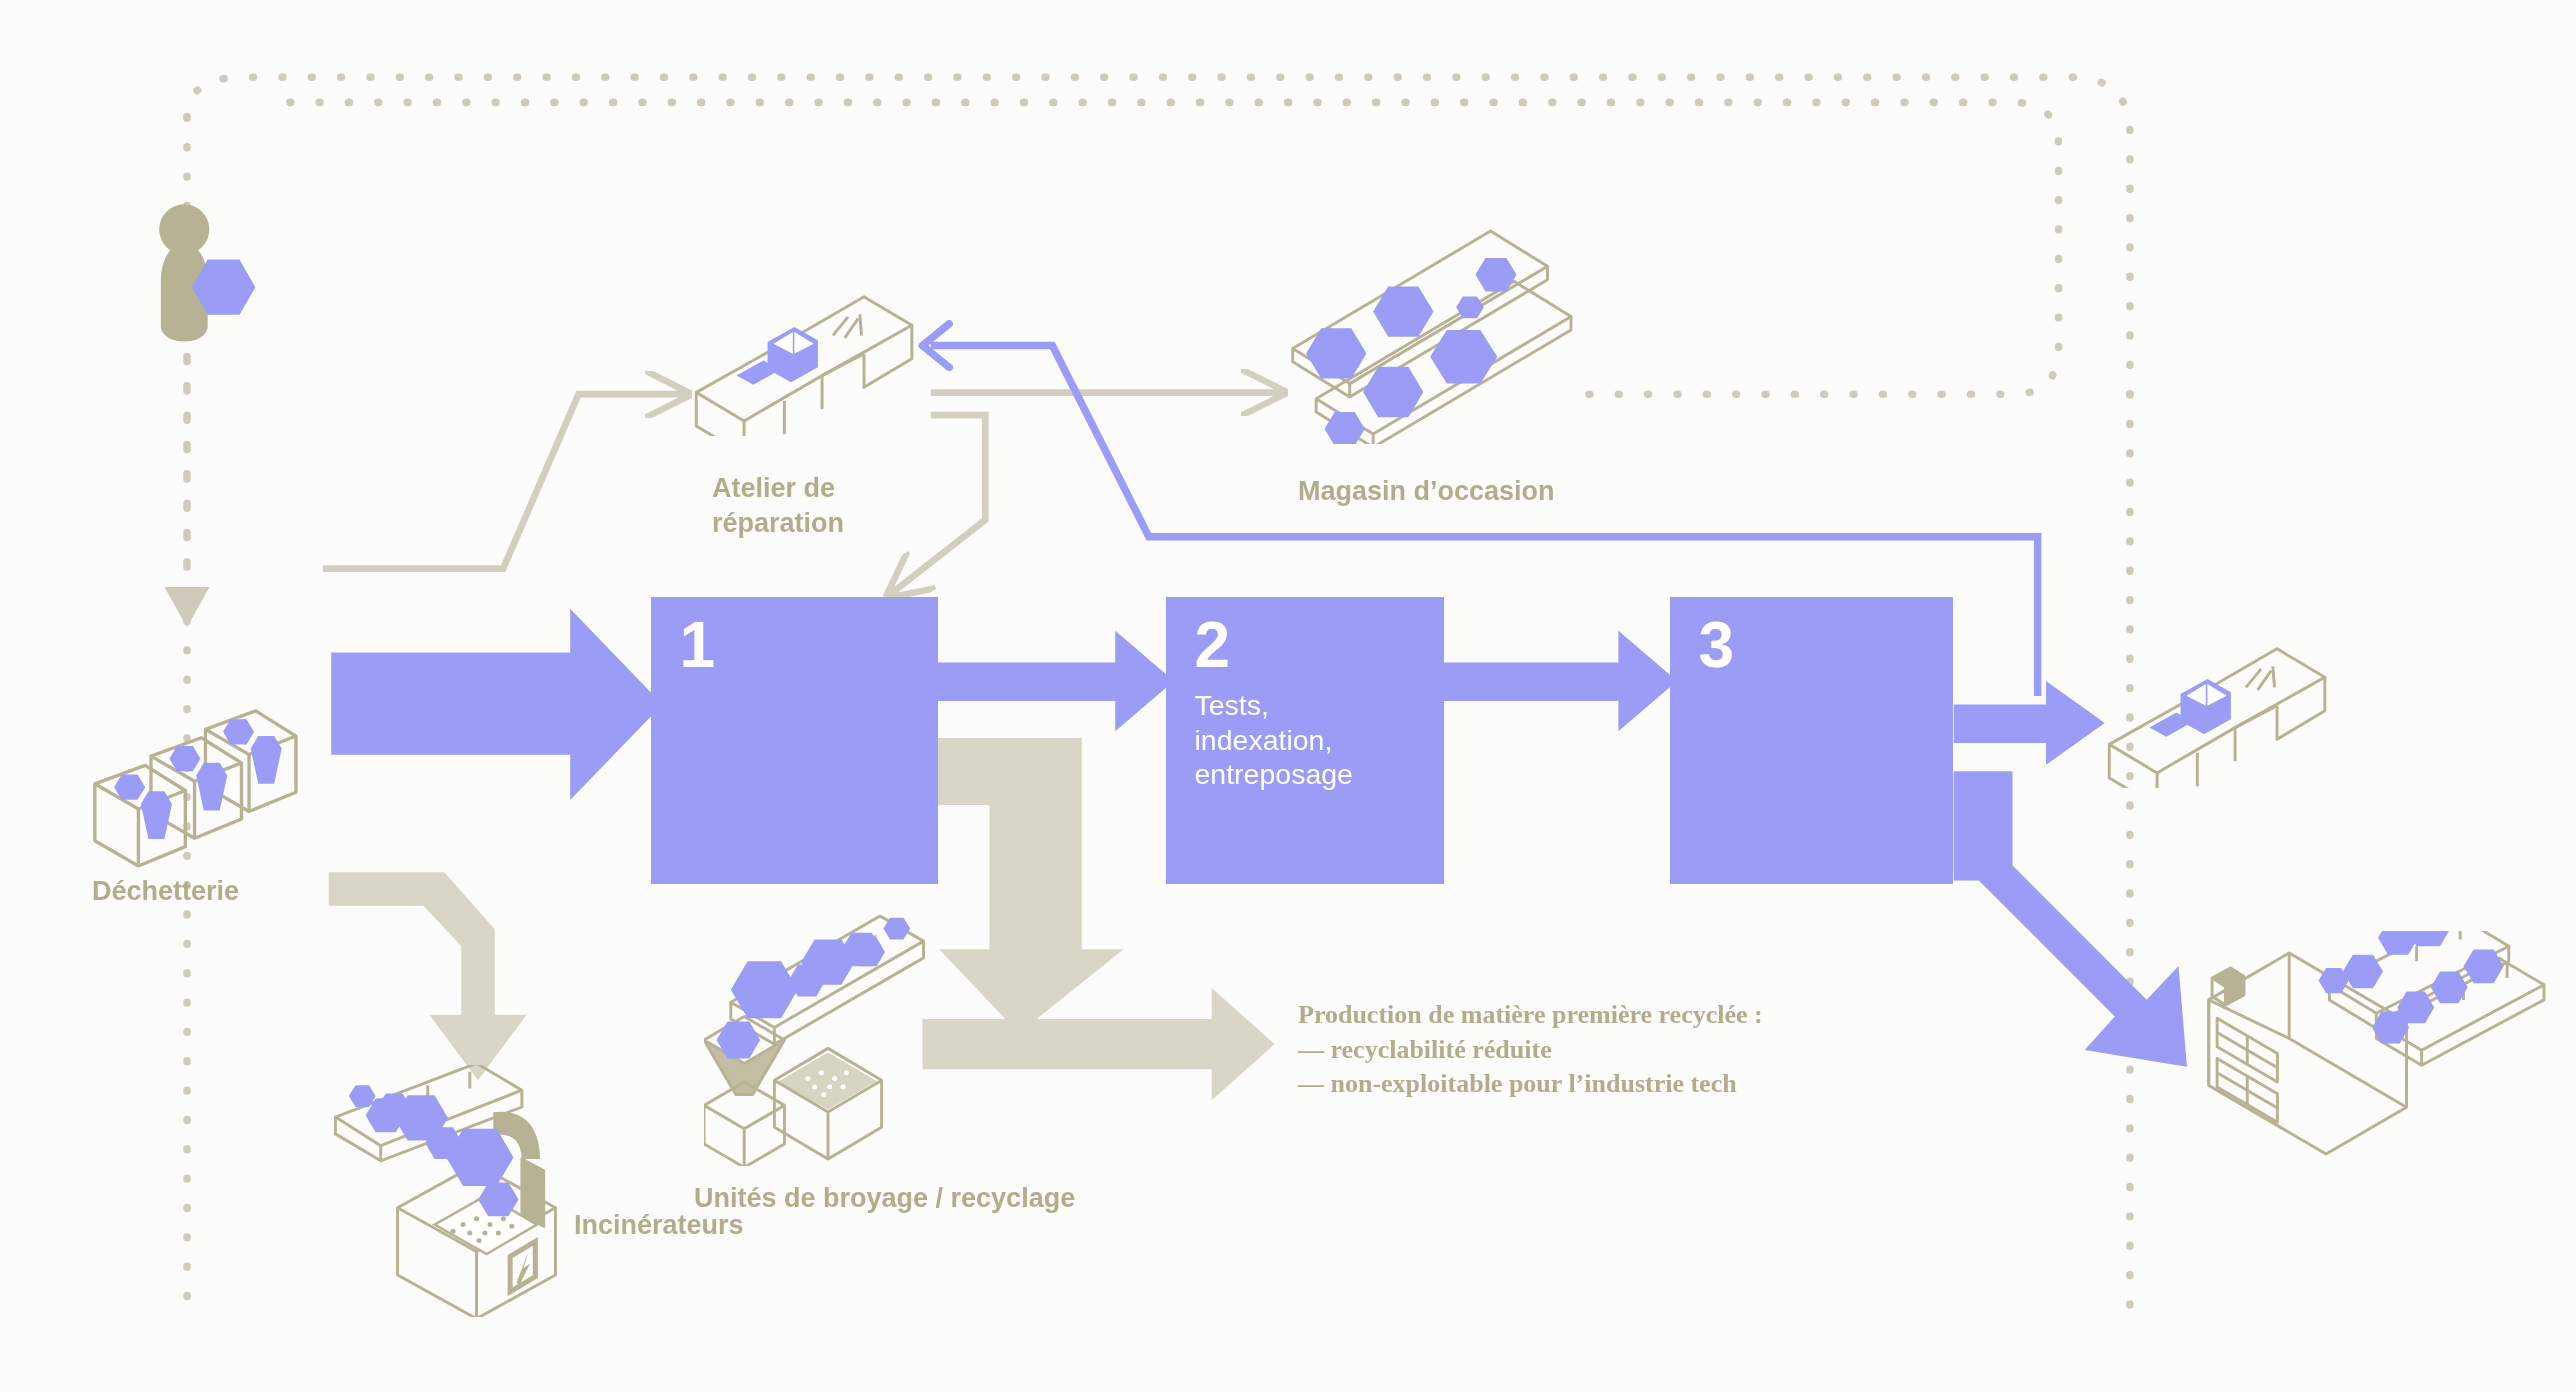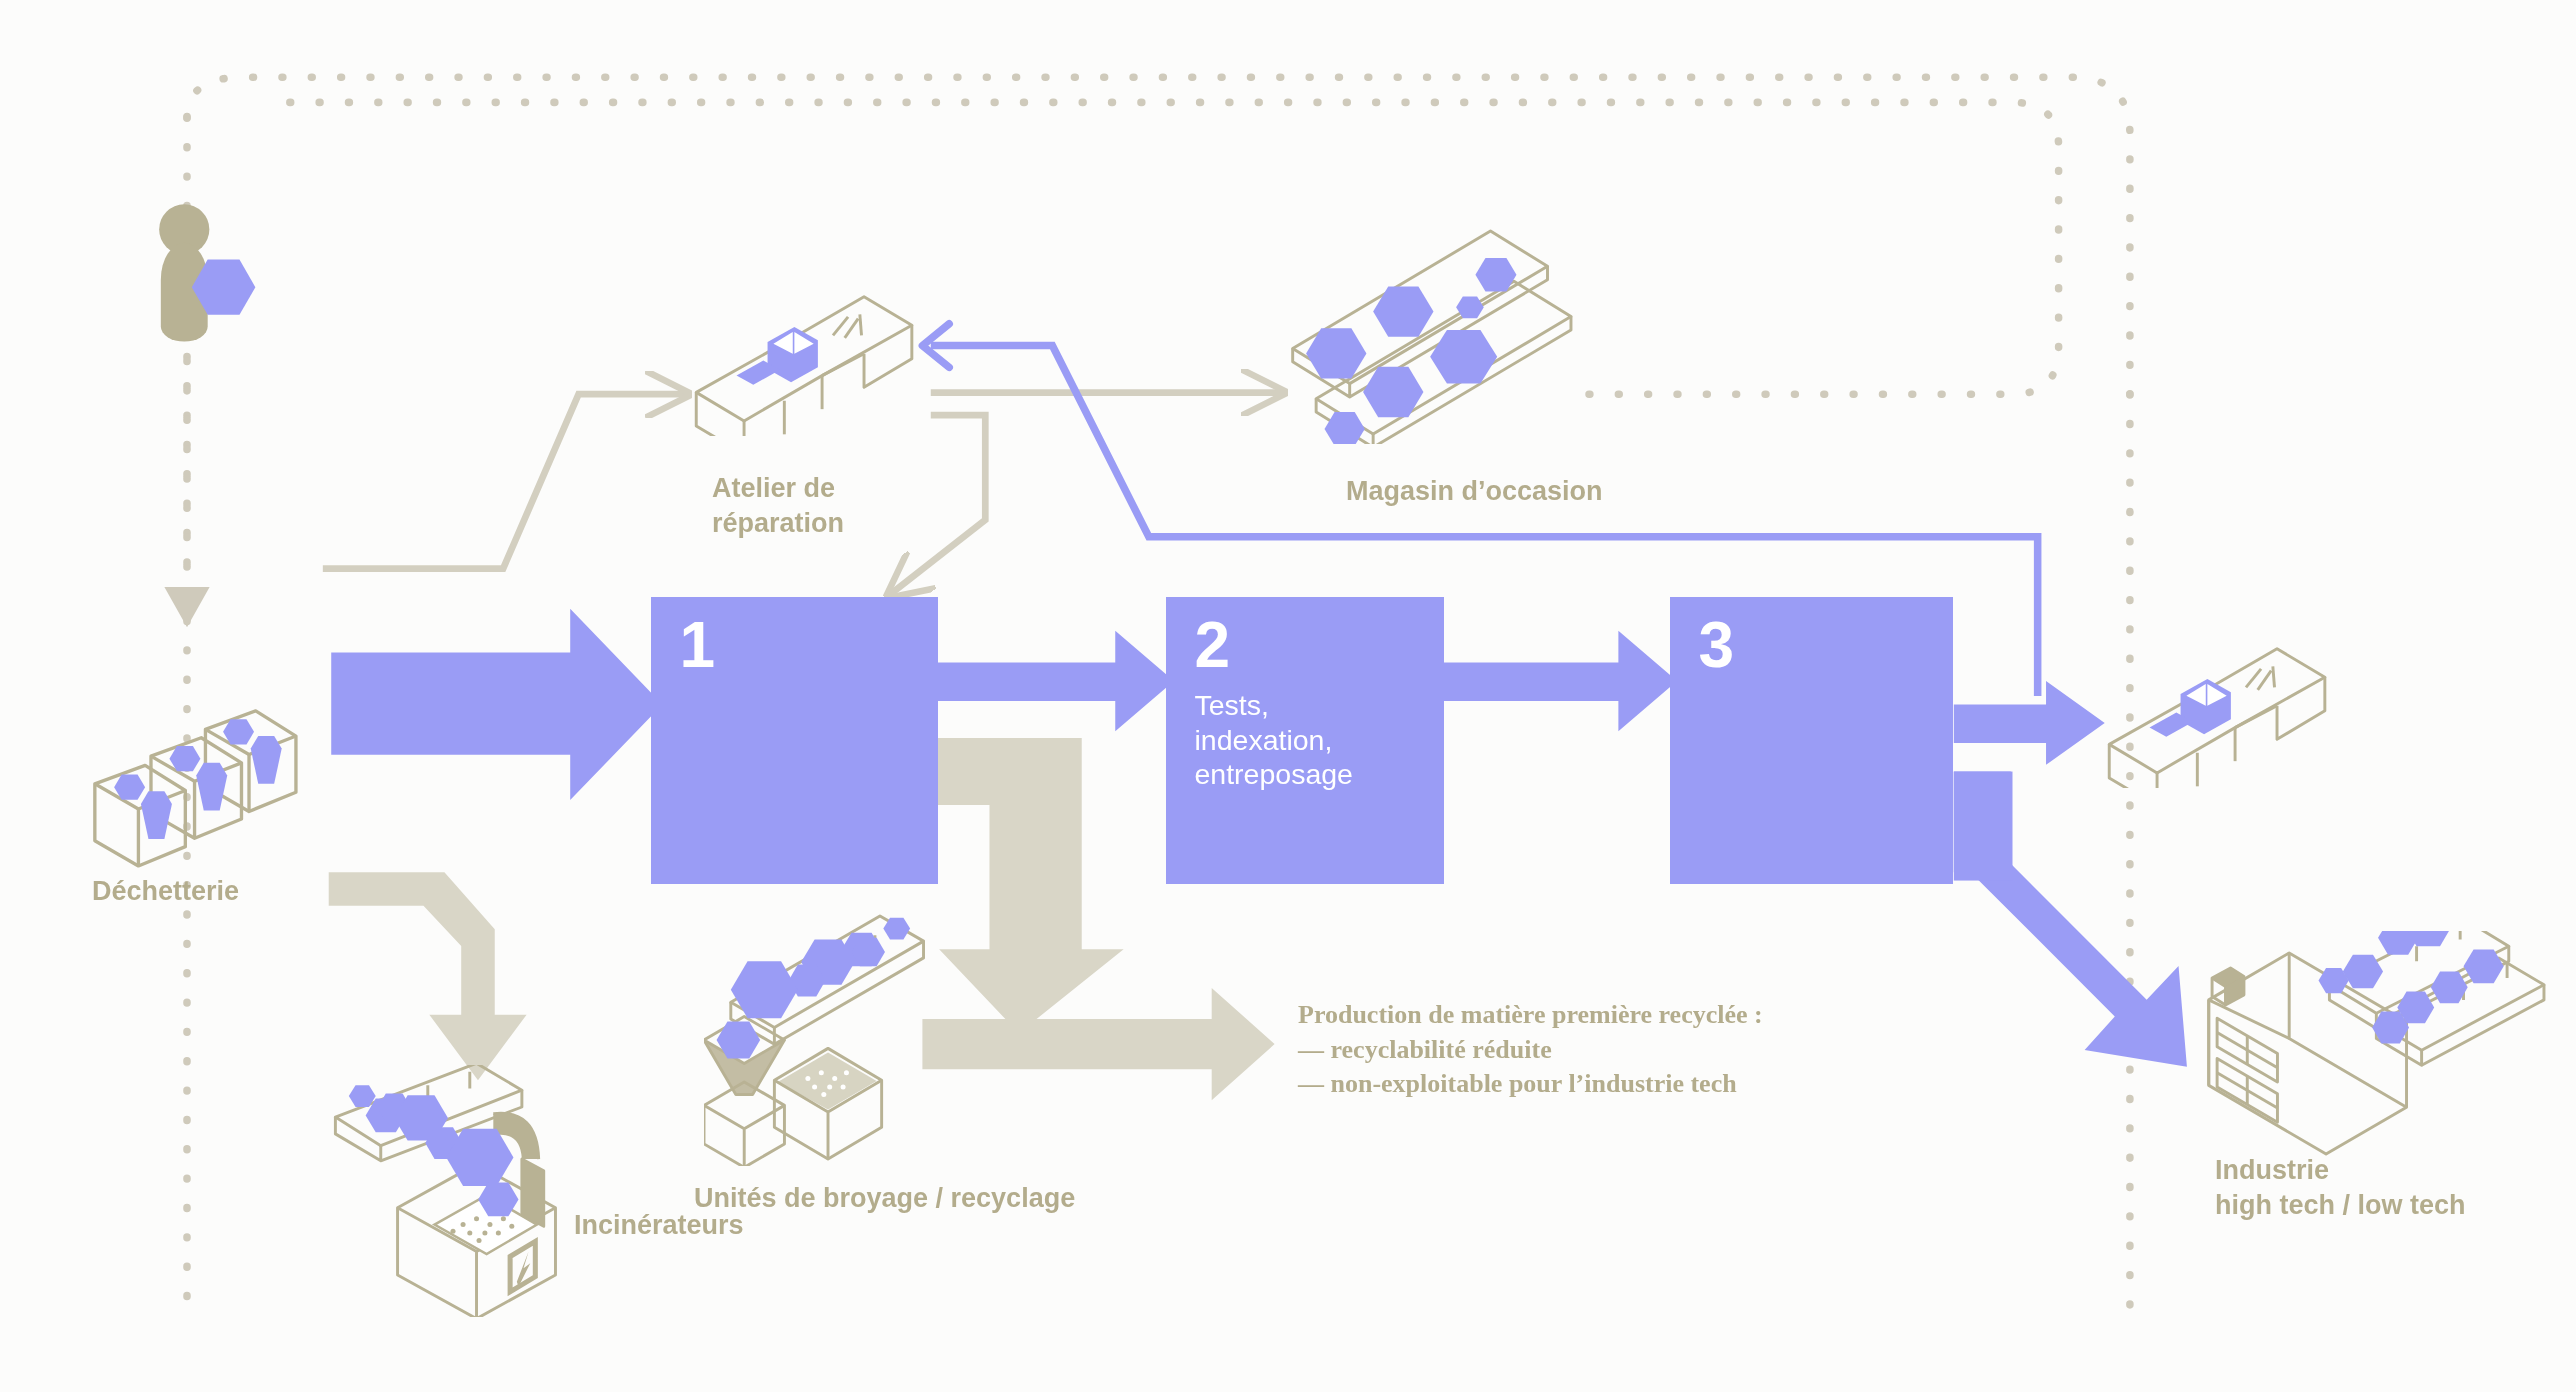--- a/index.html
+++ b/index.html
@@ -363,28 +363,26 @@
 
   <div class="stage-box" style="left:1670px; top:597px; width:283px; height:287px;">
     <span class="stage-num">3</span>
   </div>
 
   <div class="cap" style="left:92px; top:874px;">Déchetterie</div>
 
   <div class="cap" style="left:696px; top:471px;margin-left:16px;">Atelier de
 réparation</div>
 
-  <div class="cap" style="left:1298px; top:474px;margin-left:48px;">Magasin d’occasion</div>
+  <div class="cap" style="left:1298px; top:474px;">Magasin d’occasion</div>
 
   <div class="cap" style="left:562px; top:1208px;margin-left:12px;">Incinérateurs</div>
 
   <div class="cap" style="left:694px; top:1181px;">Unités de broyage / recyclage</div>
 
 
-  <div class="cap" style="left:2215px; top:1153px;">Industrie
-high tech / low tech</div>
 
   <div class="note" style="left:1298px; top:998px;">Production de matière première recyclée :
 — recyclabilité réduite
 — non-exploitable pour l’industrie tech</div>
 
 </div>
 
 
 </body></html>

